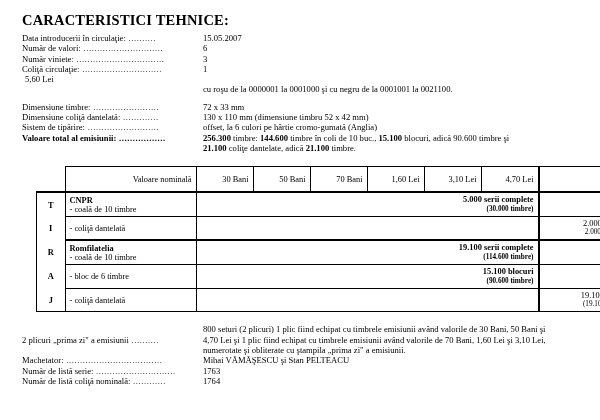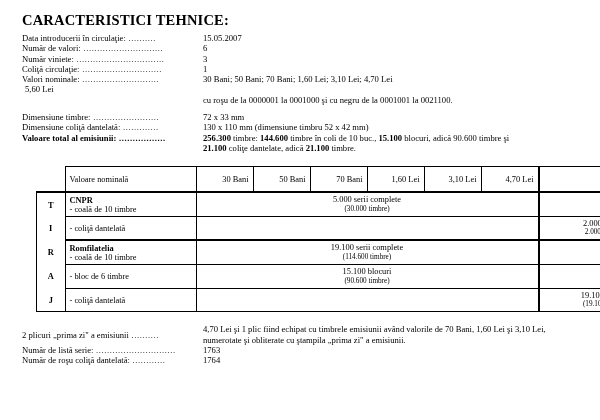--- a/index.html
+++ b/index.html
@@ -72,28 +72,29 @@
     padding: 2px 4px;
     vertical-align: middle;
     background: #ffffff;
   }
   .col-letter  { width: 20px;  text-align: center; font-weight: bold; font-size: 9.4px; border-right:1px solid #000;}
   .col-name    { width: 122px; }
   .col-den     { width: 48px;  text-align: center; }
   .col-sheet   { width: 124px; text-align: center; }
 
   .hdr td { text-align: right; height: 20px; }
-  .hdr .col-name { text-align: left; }
+  .hdr .col-name { text-align: right; }
   .sub { font-size: 7.2px; display: block; line-height: 9px; }
 
   .row-title { font-weight: bold; }
   .cell-main {
-    text-align: center;
+    text-align: right;
     font-size: 8.4px;
     line-height: 10px;
+    font-weight: bold;
   }
   .thick-top  { border-top: 2px solid #000 !important; }
   .thick-left { border-left: 2px solid #000 !important; }
   .no-b-bottom { border-bottom: none !important; }
   .no-b-top { border-top: none !important; }
   .tall { height: 17px; }
 
   
   .footer {
     margin: 12px 0 0 14px;
@@ -124,24 +125,20 @@
     <div class="spec-row">
       <div class="spec-label"><span>Număr viniete:</span><span class="dots"> ................................</span></div>
       <div class="spec-value">3</div>
     </div>
 
     <div class="spec-row">
       <div class="spec-label"><span>Coliţă circulaţie:</span><span class="dots"> .............................</span></div>
       <div class="spec-value">1</div>
     </div>
 
-    <div class="spec-row">
-      <div class="spec-label"><span>Valori nominale:</span><span class="dots"> ............................</span></div>
-      <div class="spec-value">30 Bani; 50 Bani; 70 Bani; 1,60 Lei; 3,10 Lei; 4,70 Lei</div>
-    </div>
 
     <div class="spec-row">
       <div class="spec-value">5,60 Lei</div>
     </div>
 
 
     <div class="spec-row">
       <div class="spec-label"></div>
       <div class="spec-value">cu roşu de la 0000001 la 0001000 şi cu negru de la 0001001 la 0021100.</div>
     </div>
@@ -152,20 +149,24 @@
     <div class="spec-row gap-top">
       <div class="spec-label"><span>Dimensiune timbre:</span><span class="dots"> ........................</span></div>
       <div class="spec-value">72 x 33 mm</div>
     </div>
 
     <div class="spec-row">
       <div class="spec-label"><span>Dimensiune coliţă dantelată:</span><span class="dots"> .............</span></div>
       <div class="spec-value">130 x 110 mm (dimensiune timbru 52 x 42 mm)</div>
     </div>
 
+    <div class="spec-row">
+      <div class="spec-label"><span>Sistem de tipărire:</span><span class="dots"> ..........................</span></div>
+      <div class="spec-value">offset, la 6 culori pe hârtie cromo-gumată (Anglia)</div>
+    </div>
 
     <div class="spec-row">
       <div class="spec-label bold"><span>Valoare total al emisiunii:</span><span class="dots"> .................</span></div>
       <div class="spec-value">
         <span class="bold">256.300</span><span> timbre: </span><span class="bold">144.600</span><span> timbre în coli de 10 buc., </span><span class="bold">15.100</span><span> blocuri, adică 90.600 timbre şi</span>
       </div>
     </div>
 
     <div class="spec-row">
       <div class="spec-label"></div>
@@ -267,31 +268,36 @@
         </tr>
       </tbody>
     </table>
   </div>
 
   <div class="footer">
 
     <div class="spec-row">
       <div class="spec-label"><span>2 plicuri „prima zi" a emisiunii</span><span class="dots"> ..........</span></div>
       <div class="spec-value multi">
+        <div>800 seturi (2 plicuri) 1 plic fiind echipat cu timbrele emisiunii având valorile de 30 Bani, 50 Bani şi</div>
         <div>4,70 Lei şi 1 plic fiind echipat cu timbrele emisiunii având valorile de 70 Bani, 1,60 Lei şi 3,10 Lei,</div>
         <div>numerotate şi obliterate cu ştampila „prima zi" a emisiunii.</div>
       </div>
     </div>
 
+    <div class="spec-row">
+      <div class="spec-label"><span>Machetator:</span><span class="dots"> ...................................</span></div>
+      <div class="spec-value">Mihai VĂMĂŞESCU şi Stan PELTEACU</div>
+    </div>
 
     <div class="spec-row">
       <div class="spec-label"><span>Număr de listă serie:</span><span class="dots"> .............................</span></div>
       <div class="spec-value">1763</div>
     </div>
 
 
     <div class="spec-row">
-      <div class="spec-label"><span>Număr de roşu coliţă dantelată:</span><span class="dots"> ............</span></div>
+      <div class="spec-label"><span>Număr de listă coliţă nominală:</span><span class="dots"> ............</span></div>
       <div class="spec-value">1764</div>
     </div>
   </div>
 
 </div>
 
 </body></html>

